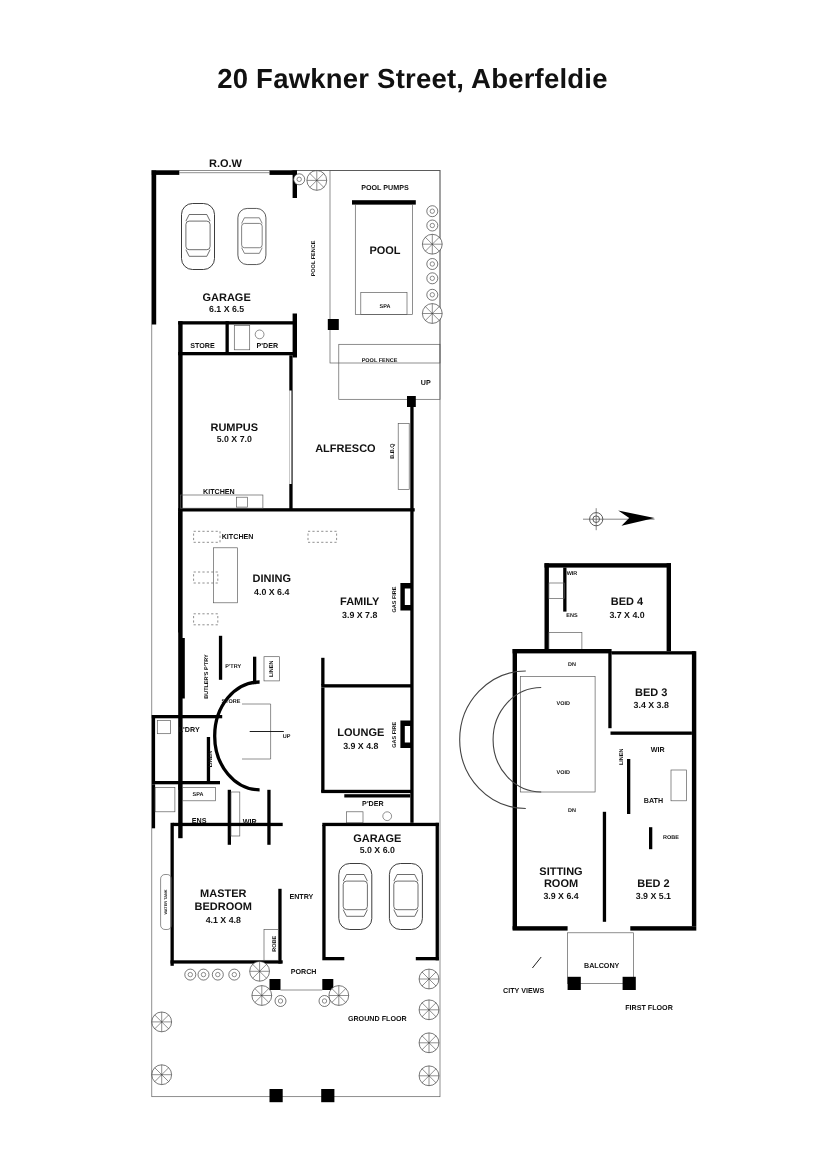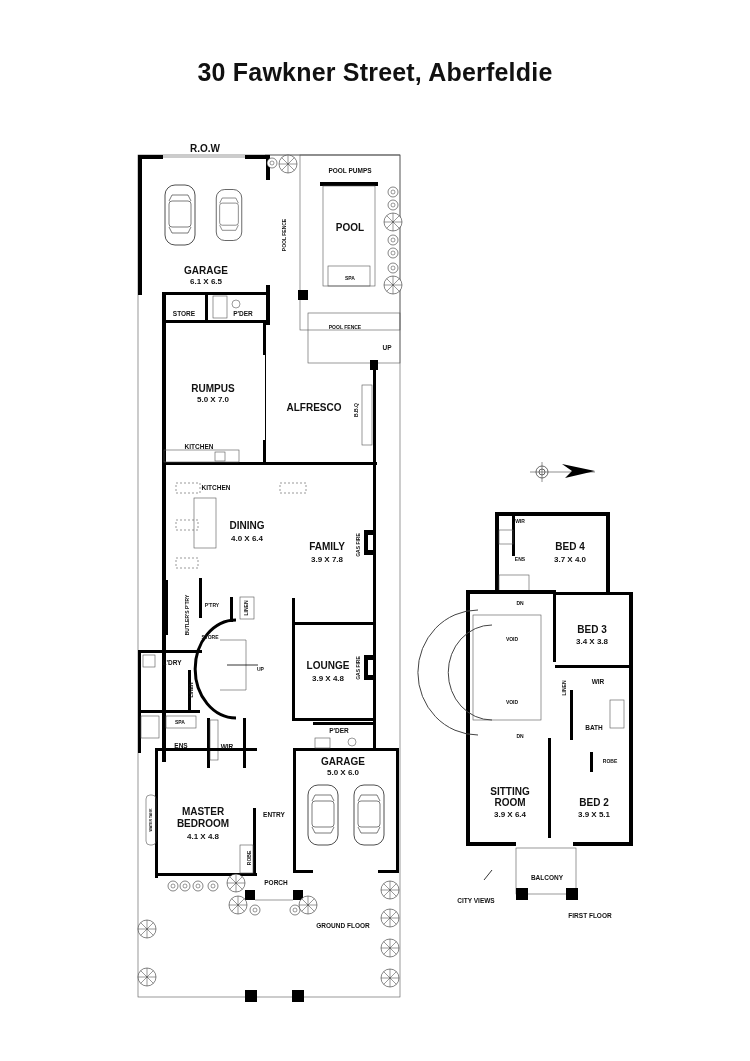--- a/index.html
+++ b/index.html
@@ -11,21 +11,21 @@
   .dim{font-size:8px;font-weight:bold;}
   .sm{font-size:6.5px;font-weight:bold;}
   .xs{font-size:5px;font-weight:bold;}
   .wall{fill:#000;}
   .ln{stroke:#000;fill:none;stroke-width:0.8;}
   .thin{stroke:#555;fill:none;stroke-width:0.6;}
 </style>
 </head>
 <body>
 
-<div id="title">30 Fawkner Street, Aberfeldie</div>
+<div id="title">20 Fawkner Street, Aberfeldie</div>
 
 <svg width="750" height="1061" viewBox="0 0 750 1061">
   <defs>
     <g id="tree">
       <circle r="9" fill="#fff" stroke="#333" stroke-width="0.6"></circle>
       <path d="M0,0 L9,0 M0,0 L6.4,6.4 M0,0 L0,9 M0,0 L-6.4,6.4 M0,0 L-9,0 M0,0 L-6.4,-6.4 M0,0 L0,-9 M0,0 L6.4,-6.4" stroke="#333" stroke-width="0.5"></path>
     </g>
     <g id="shrub">
       <circle r="5" fill="#fff" stroke="#333" stroke-width="0.6"></circle>
       <circle r="2" fill="none" stroke="#333" stroke-width="0.5"></circle>

